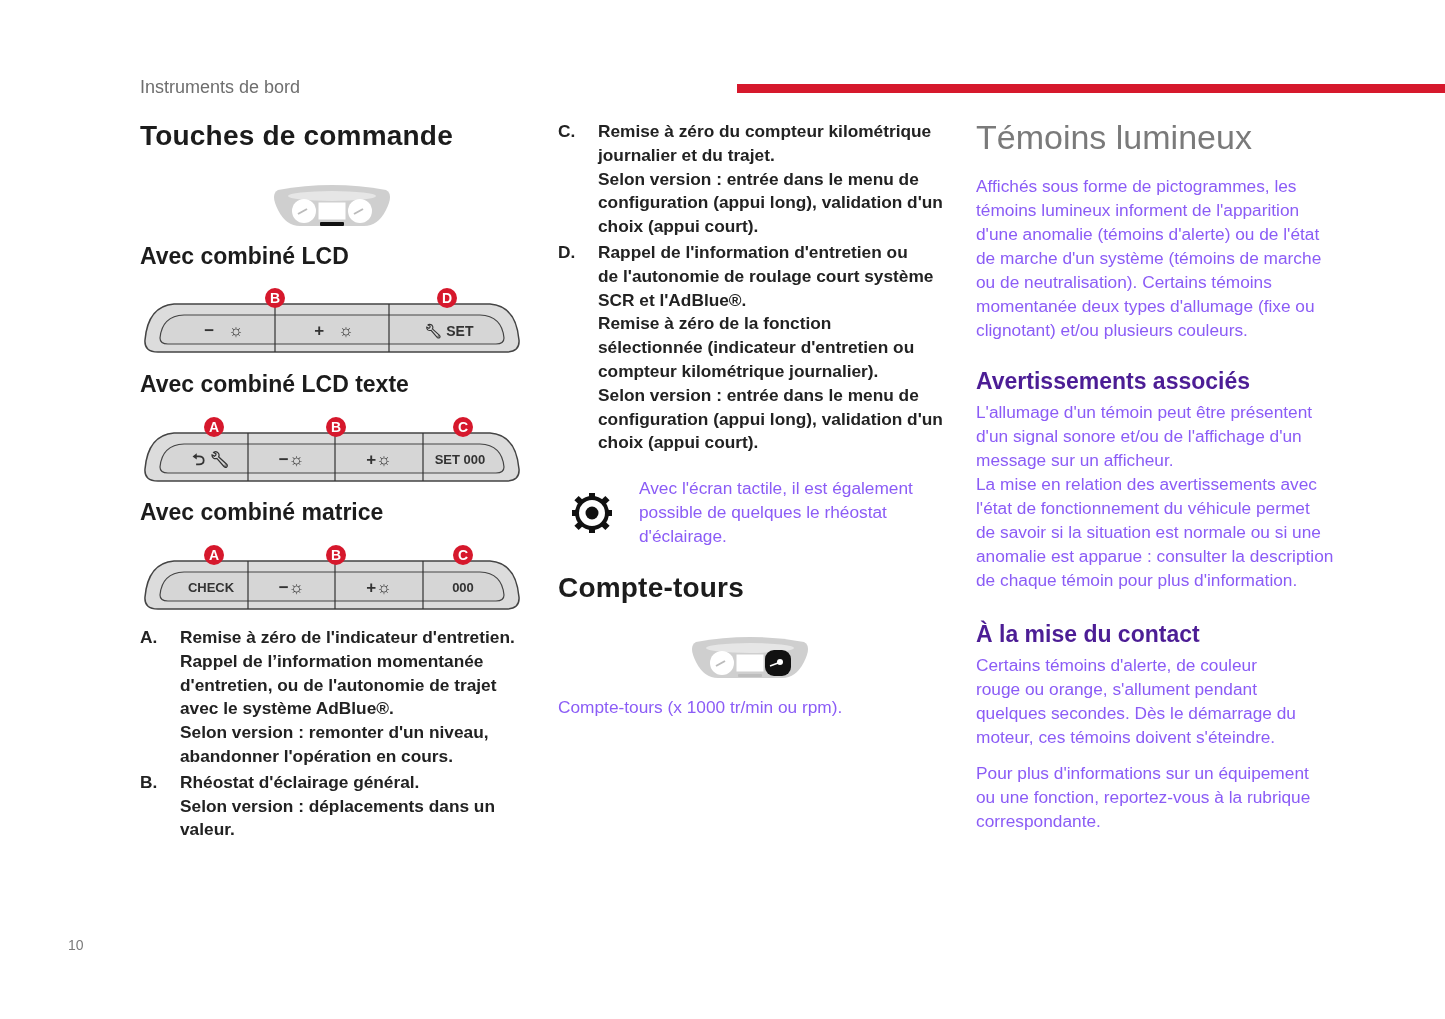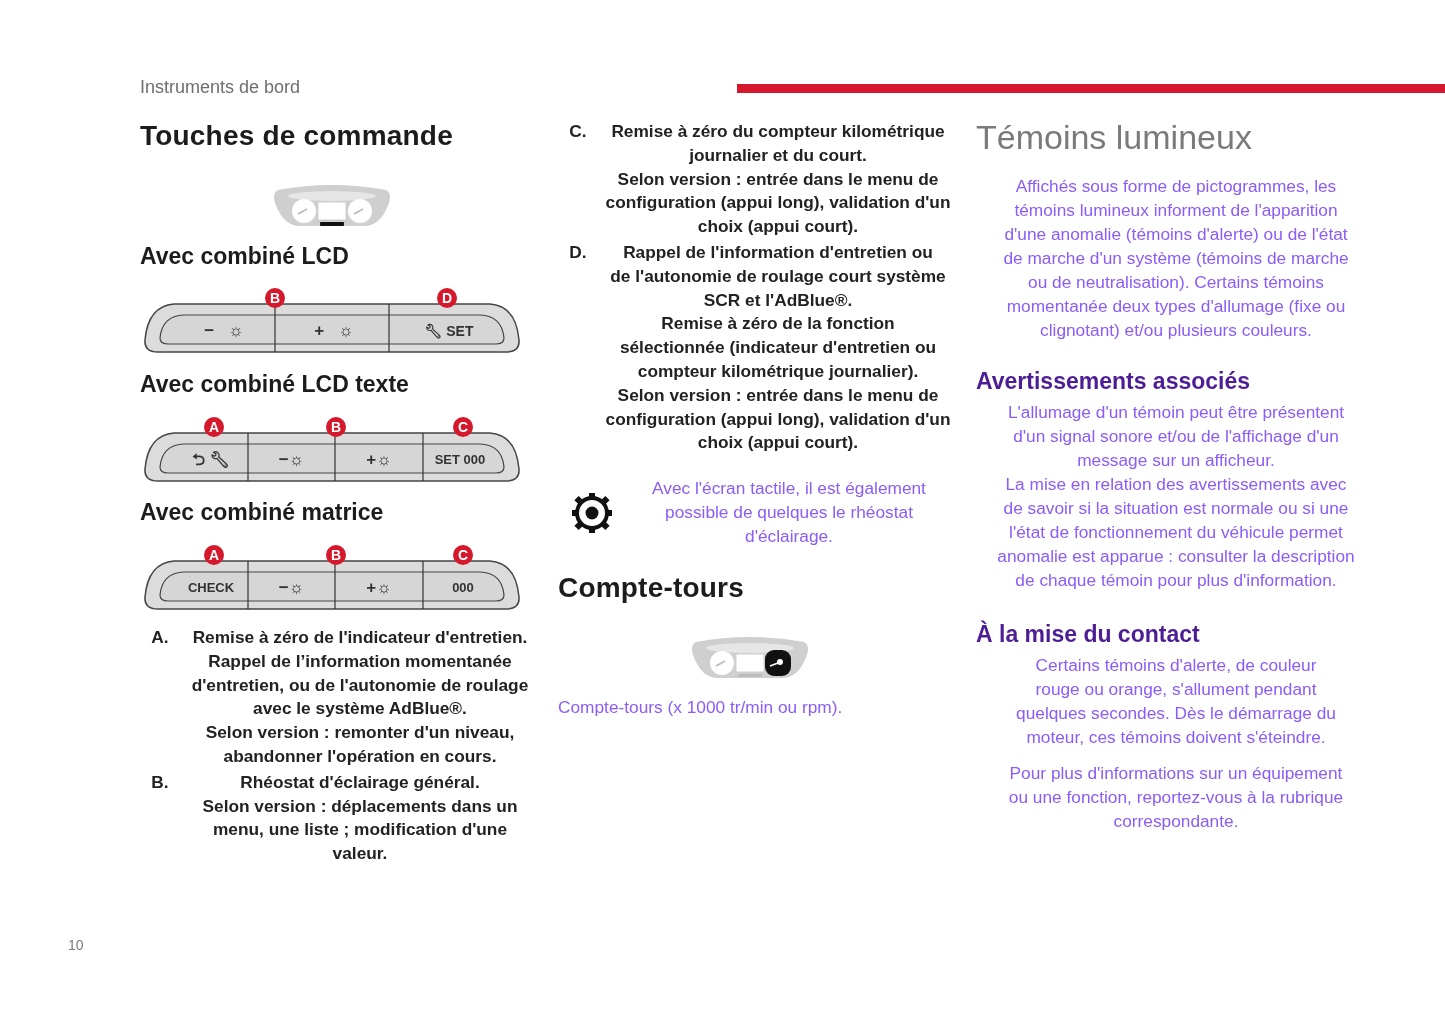--- a/index.html
+++ b/index.html
@@ -1,18 +1,18 @@
 <!DOCTYPE html>
 <html><head>
 <meta charset="utf-8">
 <style>
   html, body { margin:0; padding:0; background:#ffffff; }
   body { width:1445px; height:1019px; position:relative; overflow:hidden;
          font-family:"Liberation Sans", sans-serif; color:#222; }
-  .abs { position:absolute;text-align:center; }
+  .abs { position:absolute; }
   .running-head { left:140px; top:77px; font-size:18px; color:#6e6e6e; }
   .red-rule { left:737px; top:84px; width:708px; height:9px; background:#d6182c; }
   .page-num { left:68px; top:937px; font-size:14px; font-weight:normal; color:#7a7a7a; }
 
   h1.sec { margin:0; font-size:28px; font-weight:bold; color:#1c1c1c; letter-spacing:0.2px; }
   h2.sub { margin:0; font-size:23px; font-weight:bold; color:#1c1c1c; }
   h3.sub3 { margin:0; font-size:23px; font-weight:bold; color:#4c1d95; }
   .light-title { margin:0; font-size:34px; font-weight:normal; color:#7a7a7a; }
 
   .p { font-size:17.3px; line-height:24px; color:#8b5cf6; margin:0; }
@@ -122,43 +122,42 @@
   </div>
   <div class="btn-label" style="left:279px;width:80px;font-size:13px;">000</div>
 </div>
 
 <div class="abs defs" style="left:140px;top:626px;width:400px;">
   <div class="def">
     <div class="letter">A.</div>
     <div class="body">
       <div>Remise à zéro de l'indicateur d'entretien.</div>
       <div>Rappel de l’information momentanée</div>
-      <div>d'entretien, ou de l'autonomie de roulage</div>
+      <div>d'entretien, ou de l'autonomie de trajet</div>
       <div>avec le système AdBlue®.</div>
       <div>Selon version : remonter d'un niveau,</div>
       <div>abandonner l'opération en cours.</div>
     </div>
   </div>
   <div class="def" style="margin-top:2px;">
     <div class="letter">B.</div>
     <div class="body">
       <div>Rhéostat d'éclairage général.</div>
       <div>Selon version : déplacements dans un</div>
-      <div>menu, une liste ; modification d'une</div>
       <div>valeur.</div>
     </div>
   </div>
 </div>
 
 <div class="abs defs" style="left:558px;top:120px;width:400px;">
   <div class="def">
     <div class="letter">C.</div>
     <div class="body">
       <div>Remise à zéro du compteur kilométrique</div>
-      <div>journalier et du court.</div>
+      <div>journalier et du trajet.</div>
       <div>Selon version : entrée dans le menu de</div>
       <div>configuration (appui long), validation d'un</div>
       <div>choix (appui court).</div>
     </div>
   </div>
   <div class="def" style="margin-top:2px;">
     <div class="letter">D.</div>
     <div class="body">
       <div>Rappel de l'information d'entretien ou</div>
       <div>de l'autonomie de roulage court système</div>
@@ -224,22 +223,22 @@
   <div>momentanée deux types d'allumage (fixe ou</div>
   <div>clignotant) et/ou plusieurs couleurs.</div>
 </div>
 
 <h3 class="abs sub3" style="left:976px;top:368px;">Avertissements associés</h3>
 <div class="abs p" style="left:976px;top:400px;width:400px;">
   <div>L'allumage d'un témoin peut être présentent</div>
   <div>d'un signal sonore et/ou de l'affichage d'un</div>
   <div>message sur un afficheur.</div>
   <div>La mise en relation des avertissements avec</div>
+  <div>l'état de fonctionnement du véhicule permet</div>
   <div>de savoir si la situation est normale ou si une</div>
-  <div>l'état de fonctionnement du véhicule permet</div>
   <div>anomalie est apparue : consulter la description</div>
   <div>de chaque témoin pour plus d'information.</div>
 </div>
 
 <h3 class="abs sub3" style="left:976px;top:621px;">À la mise du contact</h3>
 <div class="abs p" style="left:976px;top:653px;width:400px;">
   <div>Certains témoins d'alerte, de couleur</div>
   <div>rouge ou orange, s'allument pendant</div>
   <div>quelques secondes. Dès le démarrage du</div>
   <div>moteur, ces témoins doivent s'éteindre.</div>

